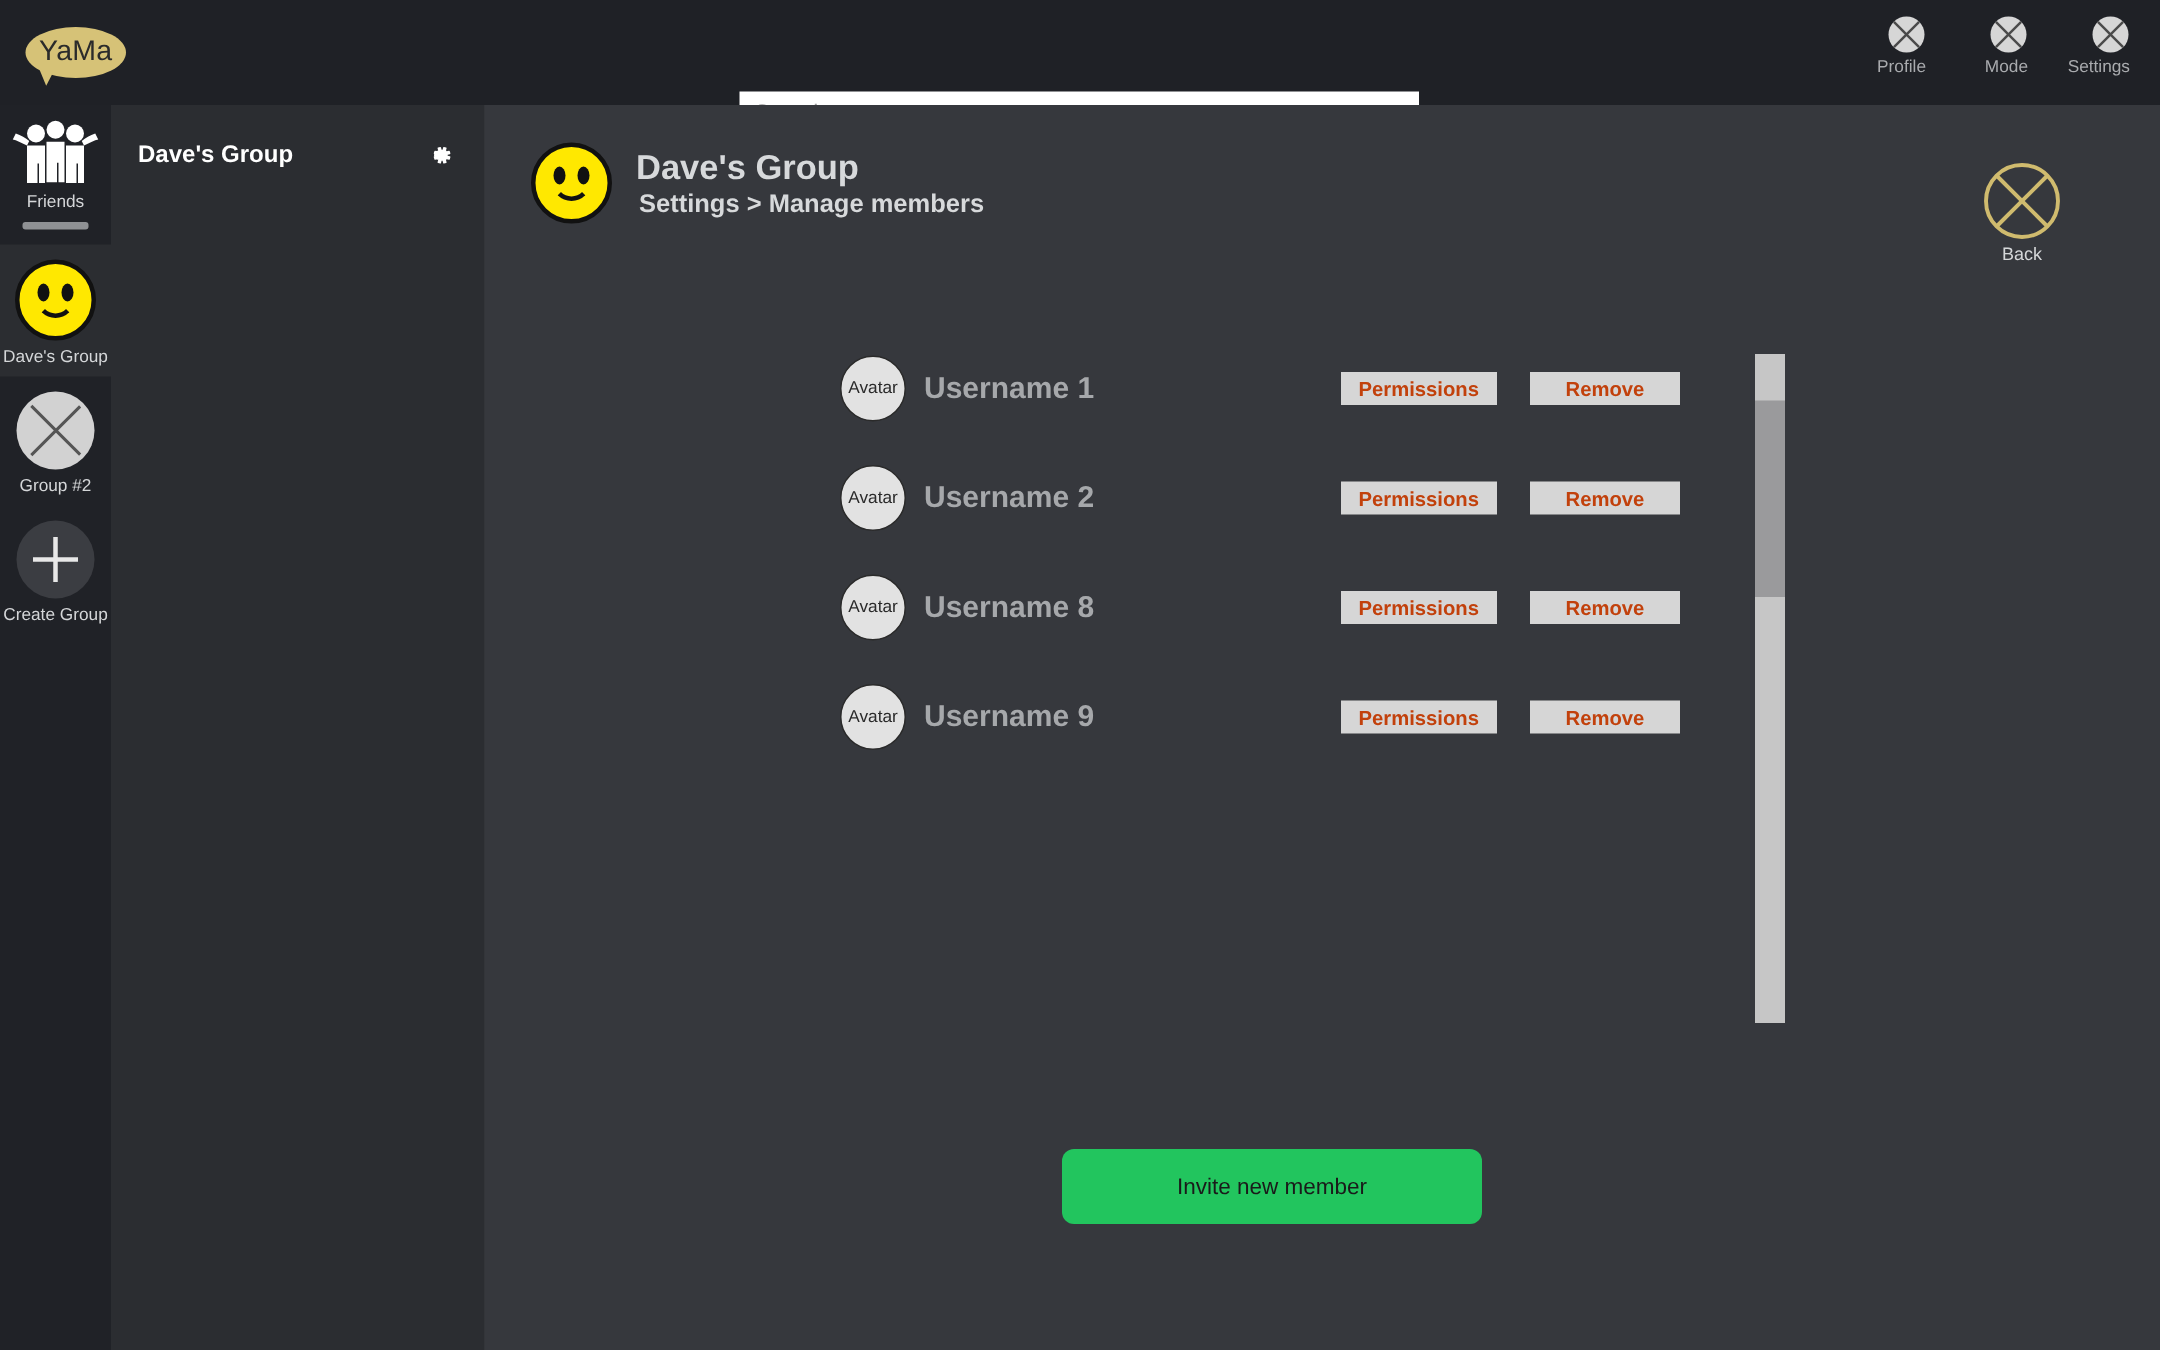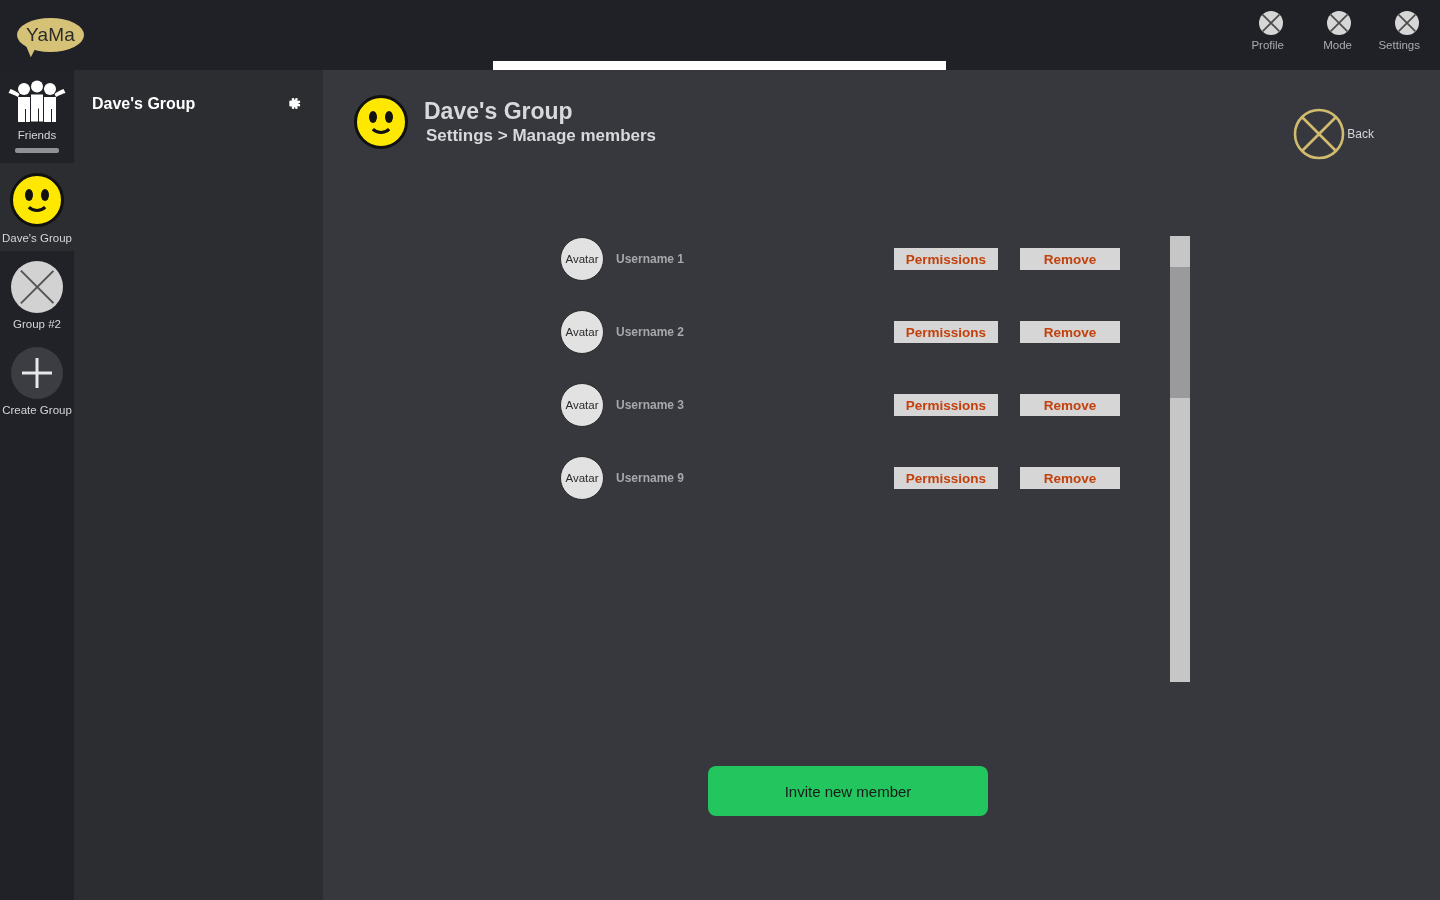--- a/index.html
+++ b/index.html
@@ -142,41 +142,41 @@
     display: flex; align-items: center; gap: 16px;
   }
   .head-texts { display: flex; flex-direction: column; }
   .head-title { font-size: 23px; font-weight: bold; color: #d7d9db; line-height: 28px; }
   .head-crumb {
     font-size: 17px; font-weight: bold; color: #d7d9db;
     line-height: 22px; padding-left: 2px;
   }
   .back-btn {
     position: absolute; right: 66px; top: 38px;
-    display: flex; flex-direction: row; align-items: center;
+    display: flex; flex-direction: column; align-items: center;
     gap: 2px; cursor: pointer;
   }
   .back-label { font-size: 12px; color: #d5d7d9; }
 
   
   .members {
     position: absolute; left: 237px; top: 166px;
     width: 560px;
   }
   .member-row {
     display: flex; align-items: center; height: 46px; margin-bottom: 27px;
   }
   .avatar {
     width: 44px; height: 44px; border-radius: 50%;
     background: #e2e2e2; border: 1.5px solid #2a2a2a;
     display: flex; align-items: center; justify-content: center;
     font-size: 11.5px; color: #2a2a2a; flex: 0 0 auto;
   }
   .username {
-    font-size: 12px; font-weight: bold; color: #a6a8ab;
+    font-size: 20px; font-weight: bold; color: #a6a8ab;
     margin-left: 12px; width: 250px;
   }
   .row-actions { display: flex; gap: 22px; margin-left: auto; }
   .pill-btn {
     background: #d6d6d6; border: none; border-radius: 0;
     height: 22px; padding: 0 12px; min-width: 100px;
     font-size: 13.5px; font-weight: bold; color: #c2410c;
     font-family: "Liberation Sans", sans-serif; cursor: pointer;
   }
 
@@ -333,21 +333,21 @@
         <div class="avatar">Avatar</div>
         <span class="username">Username 2</span>
         <div class="row-actions">
           <button class="pill-btn">Permissions</button>
           <button class="pill-btn">Remove</button>
         </div>
       </div>
 
       <div class="member-row">
         <div class="avatar">Avatar</div>
-        <span class="username">Username 3</span>
+        <span class="username">Username 8</span>
         <div class="row-actions">
           <button class="pill-btn">Permissions</button>
           <button class="pill-btn">Remove</button>
         </div>
       </div>
 
       <div class="member-row">
         <div class="avatar">Avatar</div>
         <span class="username">Username 9</span>
         <div class="row-actions">

